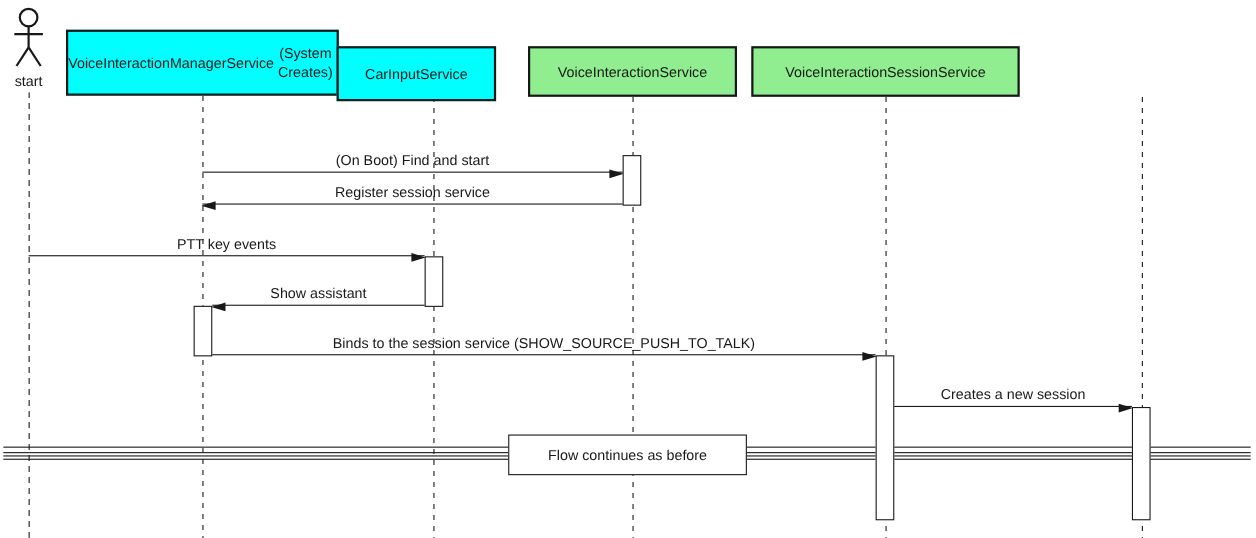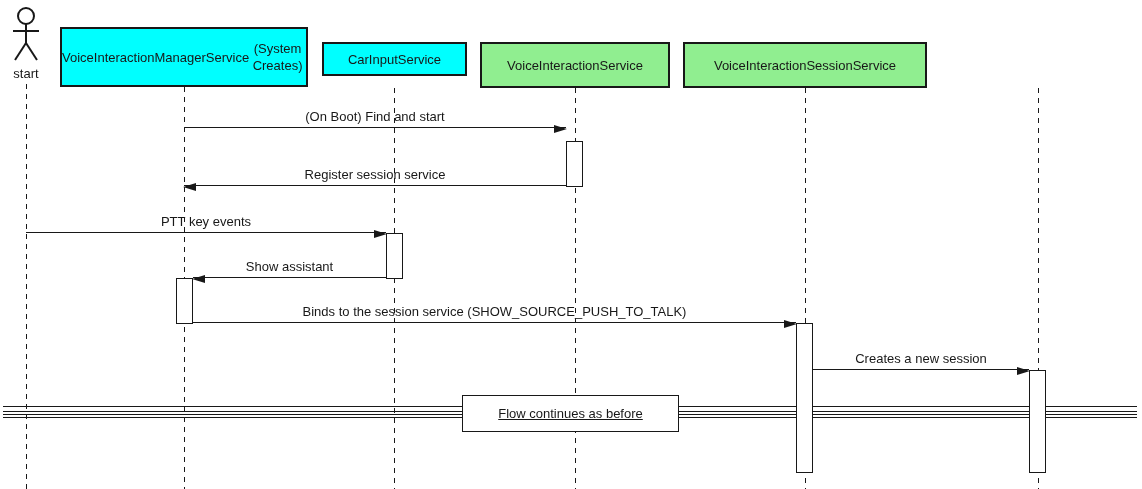--- a/index.html
+++ b/index.html
@@ -36,21 +36,21 @@
     border-top:4.5px solid transparent;border-bottom:4.5px solid transparent;}
   .arrow.right{right:-1px;border-left:13px solid #181818;}
   .arrow.left{left:-1px;border-right:13px solid #181818;}
   
   .divider-lines{position:absolute;left:3px;right:5px;top:406px;height:12px;z-index:2;}
   .divider-lines .dl{position:absolute;left:0;right:0;height:1.3px;background:#181818;}
   .dl.l1{top:0;} .dl.l2{top:5px;} .dl.l3{top:7.5px;} .dl.l4{top:11px;}
   .divider-box{
     position:absolute;left:462px;top:395px;width:217px;height:37px;box-sizing:border-box;
     background:#ffffff;border:1.5px solid #181818;z-index:5;
-    display:flex;align-items:center;justify-content:center;font-size:13px;text-decoration:underline;
+    display:flex;align-items:center;justify-content:center;font-size:13px;
   }
   
   .actor{position:absolute;left:0;top:5px;width:52px;z-index:6;text-align:center;}
   .actor svg{display:block;margin:0 auto;}
   .actor-label{font-size:13px;margin-top:3px;}
 </style>
 </head>
 <body>
 
 <div class="canvas">
@@ -68,21 +68,21 @@
       <div class="dl l3"></div>
       <div class="dl l4"></div>
   </div>
 
   <div class="activation" style="left:566px;top:141px;height:46px"></div>
   <div class="activation" style="left:386px;top:233px;height:46px"></div>
   <div class="activation" style="left:176px;top:278px;height:46px"></div>
   <div class="activation" style="left:796px;top:323px;height:150px"></div>
   <div class="activation" style="left:1029px;top:370px;height:103px"></div>
 
-  <div class="message" style="left:184px;top:110px;width:382px">
+  <div class="message" style="left:184px;top:139px;width:382px">
     <div class="msg-label">(On Boot) Find and start</div>
     <div class="msg-line"></div>
     <div class="arrow right"></div>
   </div>
   <div class="message" style="left:184px;top:168px;width:382px">
     <div class="msg-label">Register session service</div>
     <div class="msg-line"></div>
     <div class="arrow left"></div>
   </div>
   <div class="message" style="left:26px;top:215px;width:360px">
@@ -118,21 +118,21 @@
       <line x1="19" y1="38" x2="8" y2="55" stroke="#181818" stroke-width="2"></line>
       <line x1="19" y1="38" x2="30" y2="55" stroke="#181818" stroke-width="2"></line>
     </svg>
     <div class="actor-label">start</div>
   </div>
 
   <div class="pbox cyan" style="left:60px;top:27px;width:248px;height:60px">
     <span>VoiceInteractionManagerService</span>
     <span>(System Creates)</span>
   </div>
-  <div class="pbox cyan" style="left:322px;top:42px;width:145px;height:34px">
+  <div class="pbox cyan" style="left:306px;top:42px;width:145px;height:50px">
     <span>CarInputService</span>
   </div>
   <div class="pbox green" style="left:480px;top:42px;width:190px;height:46px">
     <span>VoiceInteractionService</span>
   </div>
   <div class="pbox green" style="left:683px;top:42px;width:244px;height:46px">
     <span>VoiceInteractionSessionService</span>
   </div>
 
 </div>

